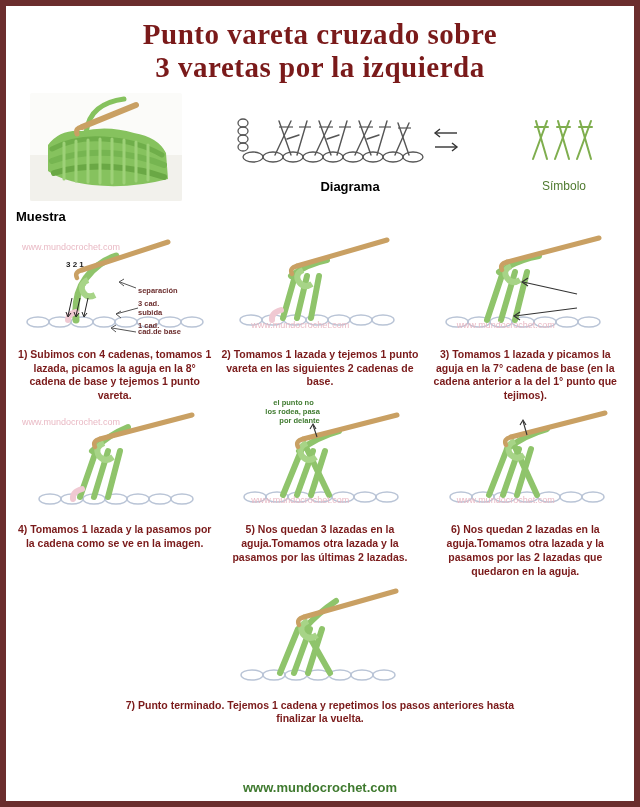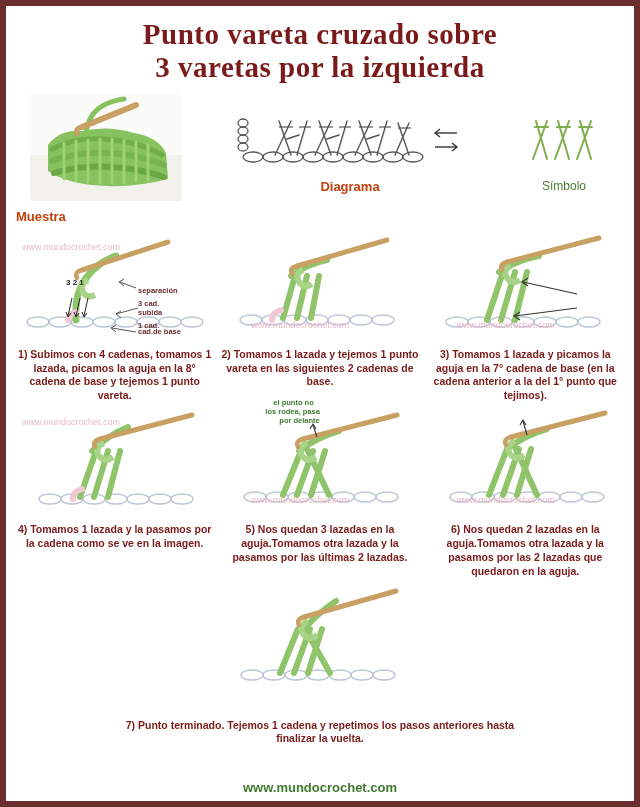--- a/index.html
+++ b/index.html
@@ -46,21 +46,21 @@
   .sample-img {
     width: 152px;
     height: 108px;
     margin: 0 auto;
     border-radius: 2px;
     position: relative;
     overflow: hidden;
     background: linear-gradient(180deg,#ffffff 0%,#f6f6f4 45%,#efeeea 100%);
   }
   .caption-red {
-    color: #c2410c;
+    color: #000000;
     font-weight: bold;
     font-size: 13px;
     margin-top: 8px;
   }
   .diagram-col {
     flex: 1;
     text-align: center;
     padding-top: 18px;
   }
   .diagram-img {
@@ -95,21 +95,20 @@
   .step {
     width: 33.33%;
     box-sizing: border-box;
     padding: 2px 4px 6px 4px;
   }
   .step.center-single {
     width: 100%;
     display: flex;
     flex-direction: column;
     align-items: center;
-    gap: 20px;
   }
   .step-img {
     position: relative;
     height: 110px;
     width: 100%;
     max-width: 205px;
     margin: 0 auto;
   }
   .step.center-single .step-img { width: 205px; }
   .step-text {
@@ -312,21 +311,21 @@
           </g>
           <g stroke="#555" stroke-width="1" fill="none">
             <path d="M120,52 L104,46"></path>
               <path d="M108,43 L103,46 L108,50"></path>
             <path d="M122,72 L100,78"></path>
               <path d="M105,75 L100,78 L105,82"></path>
             <path d="M120,96 L96,92"></path>
               <path d="M100,89 L95,92 L100,96"></path>
           </g>
         </svg>
-        <span class="annot small-num" style="left:50px; top:42px;">3  2  1</span>
+        <span class="annot small-num" style="left:50px; top:24px;">3  2  1</span>
         <span class="annot" style="left:122px; top:42px;margin-top:44px;">1 cad.</span>
         <span class="annot" style="left:122px; top:51px;">separación</span>
         <span class="annot" style="left:122px; top:64px;">3 cad.</span>
         <span class="annot" style="left:122px; top:73px;text-align:right;">subida</span>
         <span class="annot" style="left:122px; top:92px;">cad.de base</span>
       </div>
       <div class="step-text">1) Subimos con 4 cadenas, tomamos 1 lazada, picamos la aguja en la 8° cadena de base y tejemos 1 punto vareta.</div>
     </div>
 
     <div class="step">

